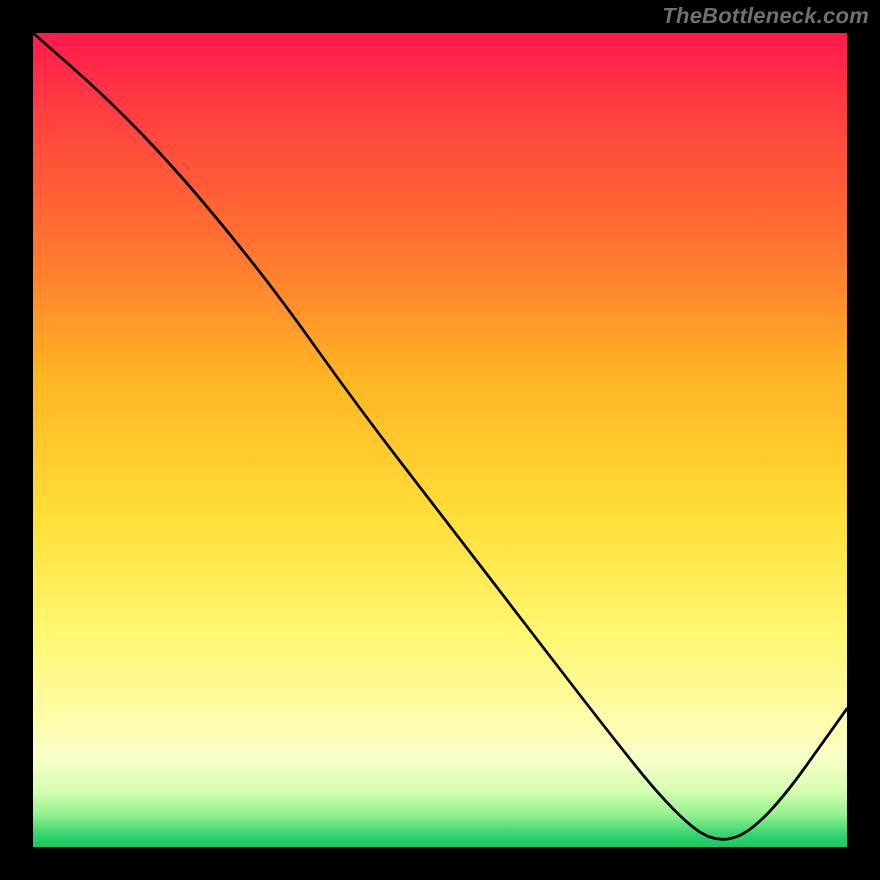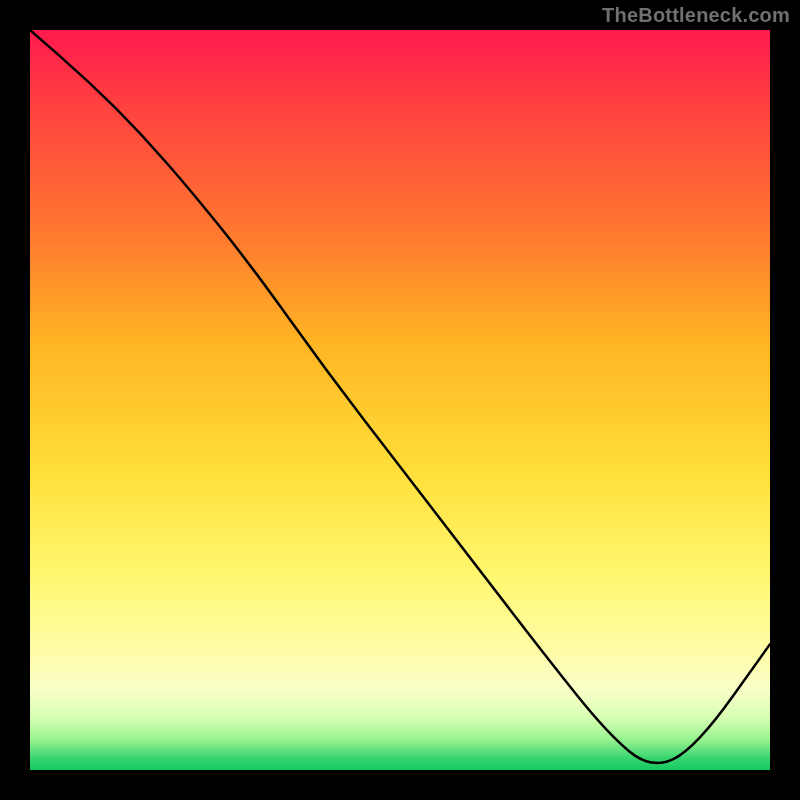--- a/index.html
+++ b/index.html
@@ -8,20 +8,21 @@
     width: 800px;
     height: 800px;
     background: #000;
     overflow: hidden;
     font-family: "Helvetica Neue", Helvetica, Arial, sans-serif;
   }
   #stage {
     position: relative;
     width: 800px;
     height: 800px;
+    font-style: italic;
   }
   #attribution {
     position: absolute;
     top: 4px;
     right: 10px;
     color: #707070;
     font-size: 20px;
     font-weight: 600;
     letter-spacing: .2px;
   }

